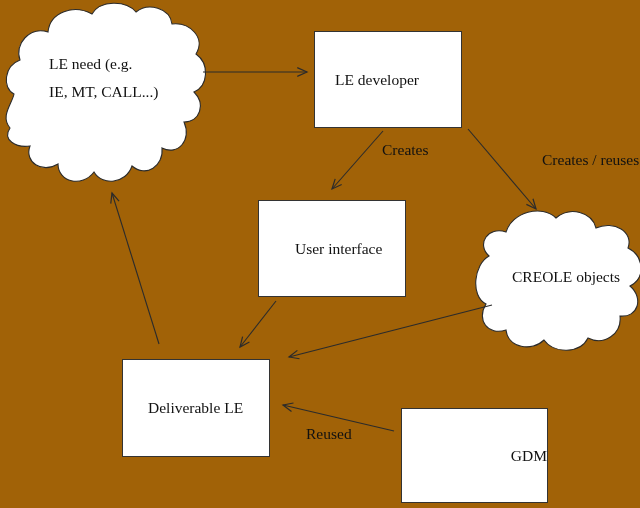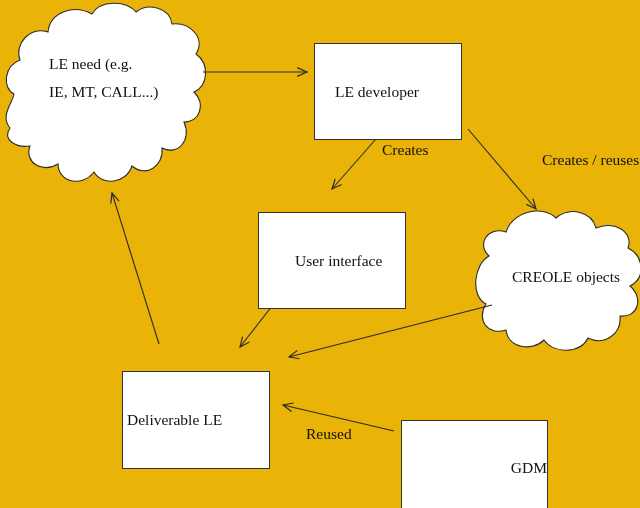--- a/index.html
+++ b/index.html
@@ -1,38 +1,37 @@
 <!DOCTYPE html>
 <html><head>
 <meta charset="utf-8">
 <style>
   html, body { margin: 0; padding: 0; background: #ffffff; }
   .canvas {
     position: relative;
     width: 640px;
     height: 508px;
-    background: #eab308;
+    background: #a16207;
     overflow: hidden;
     font-family: "Liberation Serif", "DejaVu Serif", serif;
     color: #111111;
   }
   .layer {
     position: absolute;
     left: 0; top: 0;
   }
   .box {
     position: absolute;
     box-sizing: border-box;
     border: 1px solid #333333;
     background: #ffffff;
     display: flex;
     align-items: center;
     font-size: 15.5px;
     white-space: nowrap;
-    margin-top: 12px;
   }
   .box.center { justify-content: flex-end; }
   .two-line { line-height: 28px; }
   .freetext {
     position: absolute;
     font-size: 15.5px;
     line-height: 18px;
     white-space: nowrap;
   }
   .cloud-text { line-height: 28px; }
@@ -96,21 +95,21 @@
   <div class="freetext" style="left:512px; top:268px;">CREOLE objects</div>
 
   <div class="box" style="left:314px; top:31px; width:148px; height:97px; padding-left:20px;">
     <span>LE developer</span>
   </div>
 
   <div class="box" style="left:258px; top:200px; width:148px; height:97px; padding-left:36px;">
     <span>User interface</span>
   </div>
 
-  <div class="box" style="left:122px; top:359px; width:148px; height:98px; padding-left:4px;">
+  <div class="box" style="left:122px; top:359px; width:148px; height:98px; padding-left:25px;">
     <div class="two-line">
       <div>Deliverable LE</div>
     </div>
   </div>
 
   <div class="box center" style="left:401px; top:408px; width:147px; height:95px;">
     <span>GDM</span>
   </div>
 
   <div class="freetext" style="left:382px; top:141px;">Creates</div>

